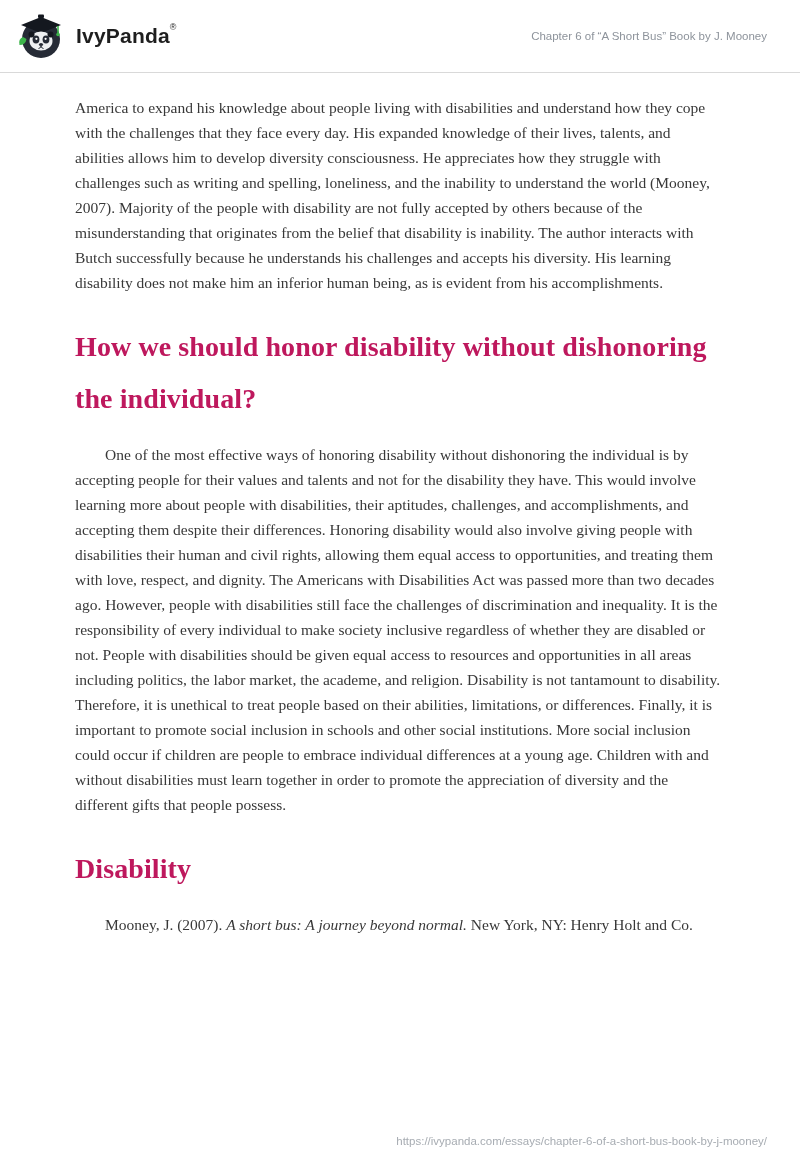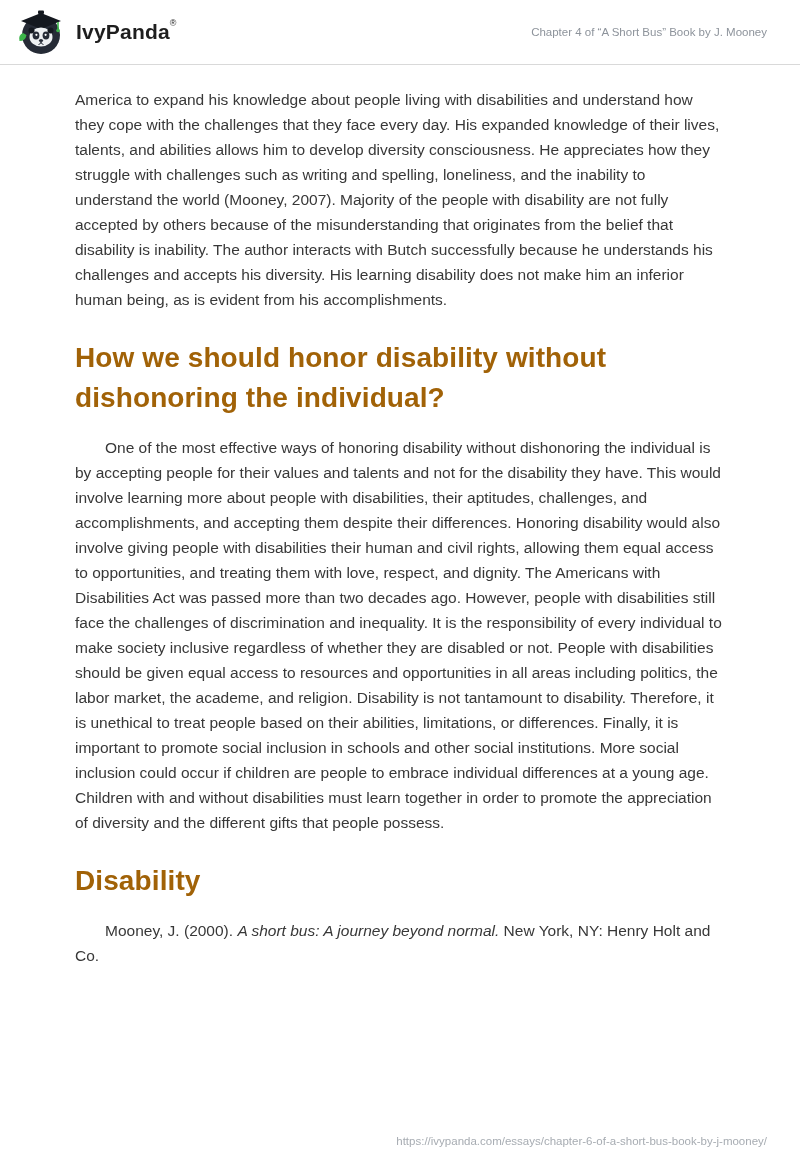--- a/index.html
+++ b/index.html
@@ -6,21 +6,21 @@
   html, body { margin: 0; padding: 0; background: #ffffff; }
   .page {
     width: 800px;
     height: 1160px;
     position: relative;
     background: #ffffff;
     font-family: "Liberation Sans", sans-serif;
     overflow: hidden;
   }
   .header {
-    height: 65px;
+    height: 73px;
     display: flex;
     align-items: center;
     justify-content: space-between;
     padding: 0 33px 0 18px;
     border-bottom: 1px solid #d9d9d9;
   }
   .brand {
     display: flex;
     align-items: center;
     gap: 12px;
@@ -42,32 +42,33 @@
   }
   .doc-title {
     font-size: 11.5px;
     color: #8d939b;
   }
   .content {
     padding: 22px 77px 0 75px;
     color: #383838;
     font-size: 15.5px;
     line-height: 25px;
+    font-family: Liberation Serif, serif;
   }
   .content p {
     margin: 0 0 0 0;
   }
   p.indent {
     text-indent: 30px;
   }
   h1.section-heading {
     font-size: 28px;
-    line-height: 40px;
+    line-height: 52px;
     font-weight: bold;
-    color: #a16207;
+    color: #be185d;
     margin: 26px 0 17px 0;
     letter-spacing: 0.1px;
   }
   .reference-entry .book-title {
     font-style: italic;
     margin-top: 32px;
   }
   .footer {
     position: absolute;
     right: 33px;
@@ -101,32 +102,32 @@
           <ellipse cx="18" cy="26.5" rx="3.4" ry="4" fill="#262b36"></ellipse>
           <ellipse cx="28" cy="26.5" rx="3.4" ry="4" fill="#262b36"></ellipse>
           <circle cx="18.4" cy="25.8" r="1.1" fill="#ffffff"></circle>
           <circle cx="27.6" cy="25.8" r="1.1" fill="#ffffff"></circle>
           <ellipse cx="23" cy="31.5" rx="2.1" ry="1.5" fill="#262b36"></ellipse>
           <path d="M23 33 q0 2 -2.5 2.5 M23 33 q0 2 2.5 2.5" stroke="#262b36" stroke-width="1" fill="none"></path>
         </svg>
       </span>
       <span class="brand-name"><span>IvyPanda</span><span class="reg-mark">®</span></span>
     </div>
-    <div class="doc-title">Chapter 4 of “A Short Bus” Book by J. Mooney</div>
+    <div class="doc-title">Chapter 6 of “A Short Bus” Book by J. Mooney</div>
   </div>
 
   <div class="content">
     <p>America to expand his knowledge about people living with disabilities and understand how they cope with the challenges that they face every day. His expanded knowledge of their lives, talents, and abilities allows him to develop diversity consciousness. He appreciates how they struggle with challenges such as writing and spelling, loneliness, and the inability to understand the world (Mooney, 2007). Majority of the people with disability are not fully accepted by others because of the misunderstanding that originates from the belief that disability is inability. The author interacts with Butch successfully because he understands his challenges and accepts his diversity. His learning disability does not make him an inferior human being, as is evident from his accomplishments.</p>
 
     <h1 class="section-heading">How we should honor disability without dishonoring the individual?</h1>
 
     <p class="indent">One of the most effective ways of honoring disability without dishonoring the individual is by accepting people for their values and talents and not for the disability they have. This would involve learning more about people with disabilities, their aptitudes, challenges, and accomplishments, and accepting them despite their differences. Honoring disability would also involve giving people with disabilities their human and civil rights, allowing them equal access to opportunities, and treating them with love, respect, and dignity. The Americans with Disabilities Act was passed more than two decades ago. However, people with disabilities still face the challenges of discrimination and inequality. It is the responsibility of every individual to make society inclusive regardless of whether they are disabled or not. People with disabilities should be given equal access to resources and opportunities in all areas including politics, the labor market, the academe, and religion. Disability is not tantamount to disability. Therefore, it is unethical to treat people based on their abilities, limitations, or differences. Finally, it is important to promote social inclusion in schools and other social institutions. More social inclusion could occur if children are people to embrace individual differences at a young age. Children with and without disabilities must learn together in order to promote the appreciation of diversity and the different gifts that people possess.</p>
 
     <h1 class="section-heading">Disability</h1>
 
-    <p class="indent reference-entry"><span>Mooney, J. (2000). </span><span class="book-title">A short bus: A journey beyond normal.</span><span> New York, NY: Henry Holt and Co.</span></p>
+    <p class="indent reference-entry"><span>Mooney, J. (2007). </span><span class="book-title">A short bus: A journey beyond normal.</span><span> New York, NY: Henry Holt and Co.</span></p>
   </div>
 
   <div class="footer">
     <a href="#">https://ivypanda.com/essays/chapter-6-of-a-short-bus-book-by-j-mooney/</a>
   </div>
 
 </div>
 
 </body></html>

